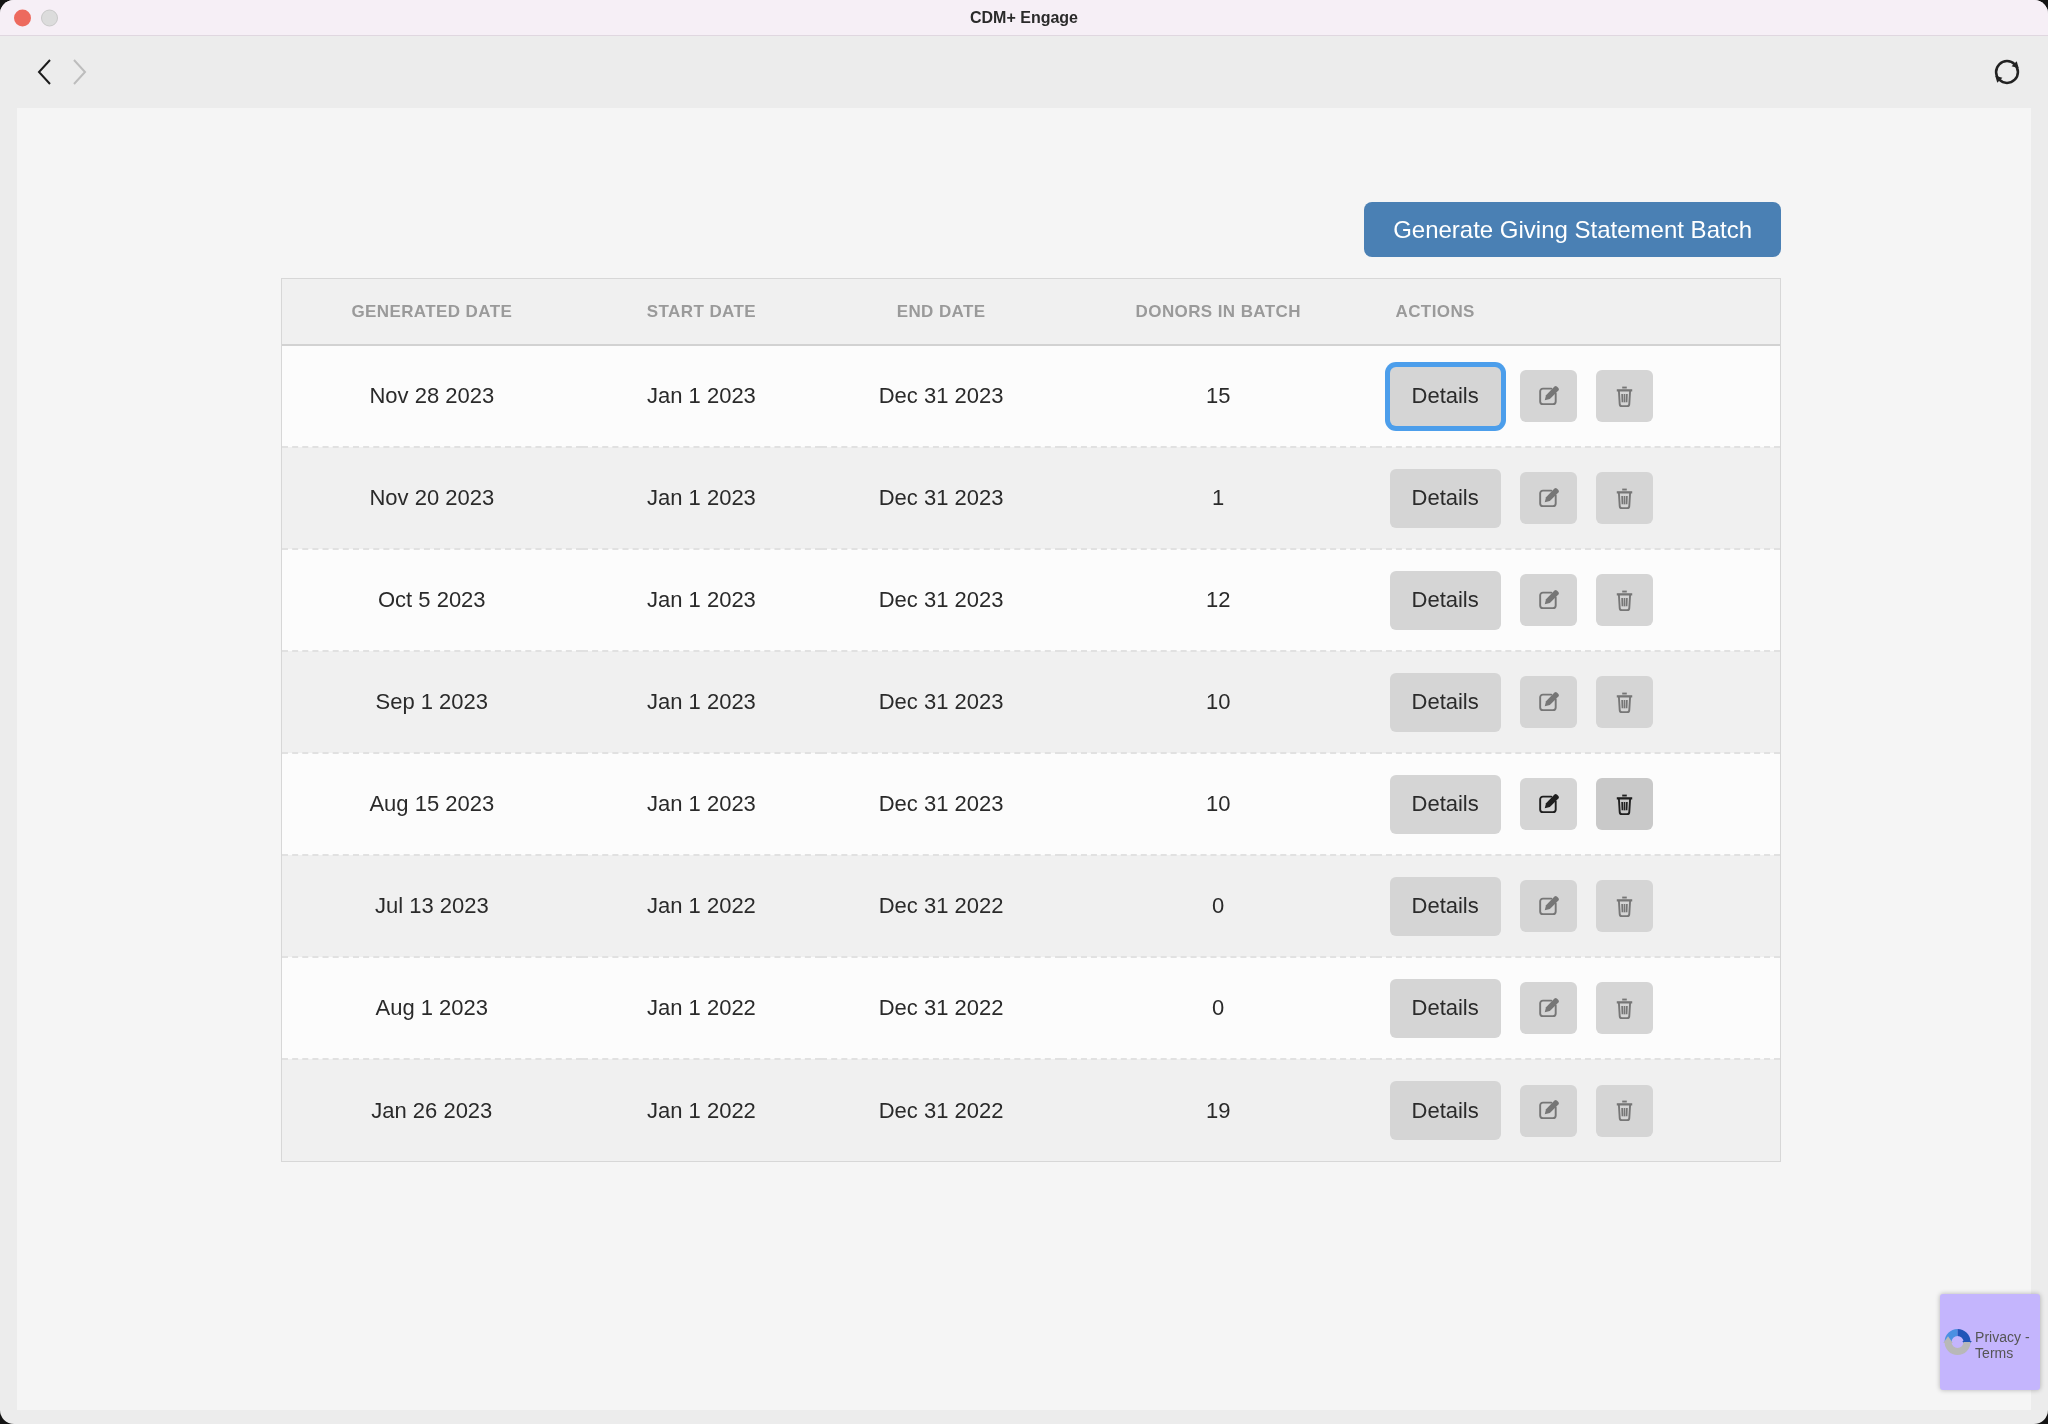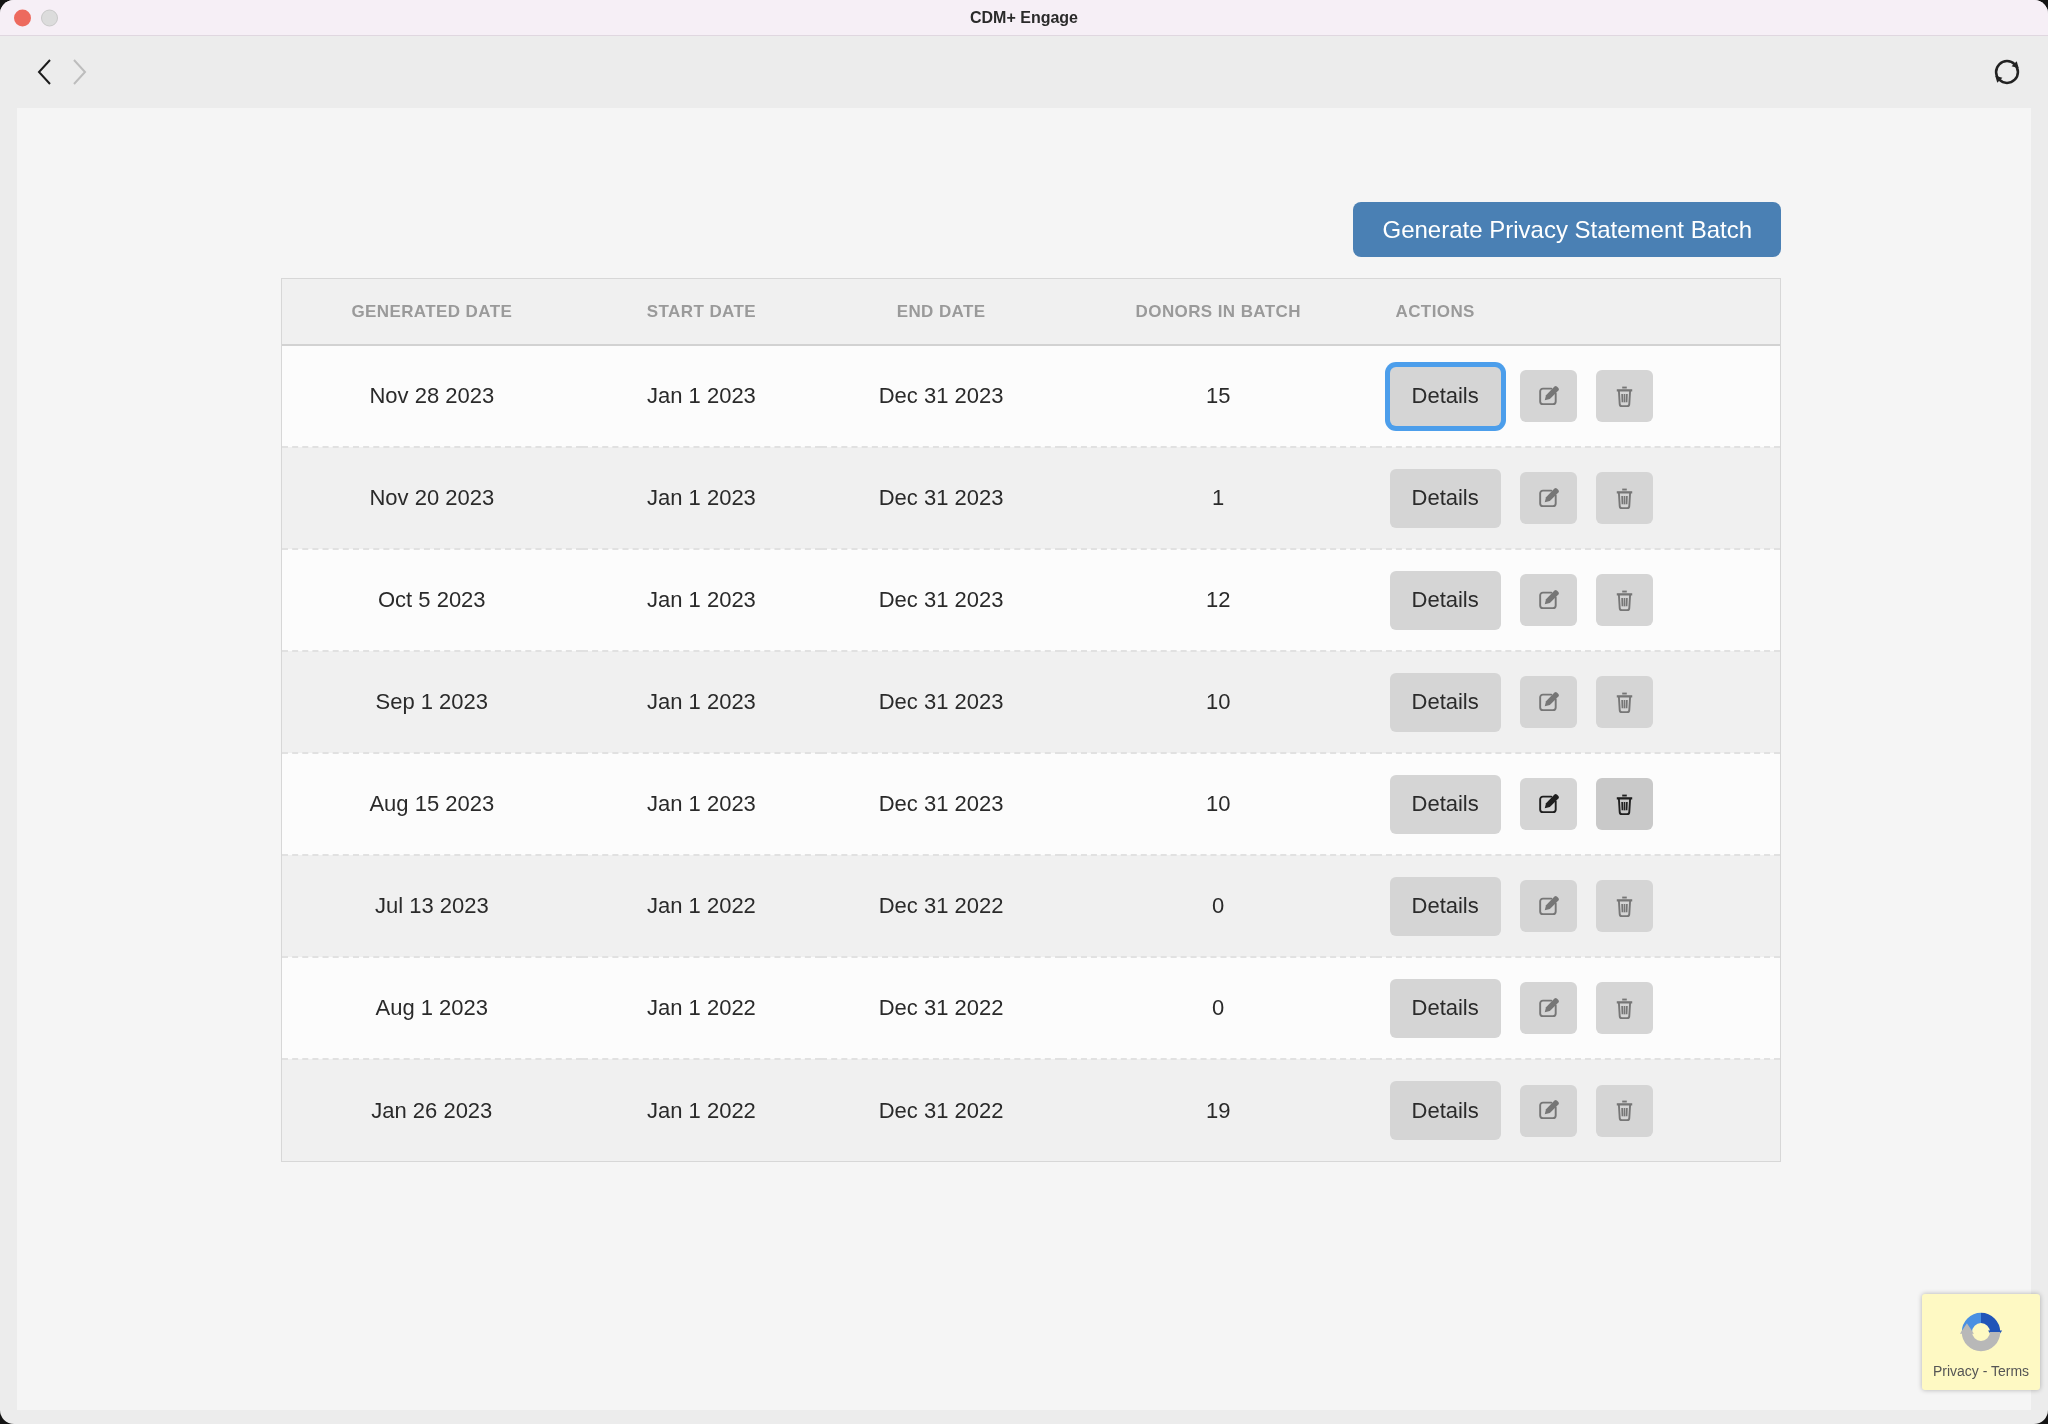--- a/index.html
+++ b/index.html
@@ -95,25 +95,25 @@
     width:57px; height:52px; margin-left:13px;
     background:#d5d5d5; border:none; border-radius:6px;
     display:inline-flex; align-items:center; justify-content:center;
     color:#767676; cursor:pointer; vertical-align:middle;
   }
   .icon-btn.active { color:#1f1f1f; }
   .icon-btn.active.trash-btn { background:#c9c9c9; }
   
   .recaptcha {
     position:absolute; right:8px; bottom:34px;
-    width:118px; height:96px;
-    background:#fef9c3;
+    width:100px; height:96px;
+    background:#c4b5fd;
     border-radius:3px;
     box-shadow:0 0 5px rgba(0,0,0,0.28);
-    display:flex; flex-direction:column; align-items:center; justify-content:center;
+    display:flex; flex-direction:row; align-items:center; justify-content:center;
     cursor:pointer;
   }
   .rc-text { font-size:14px; color:#555555; margin-top:5px; }
   svg { display:block; }
 </style>
 </head>
 <body>
 
 <div class="window">
 
@@ -147,21 +147,21 @@
           <polygon points="2.8,12.5 7.4,12.5 5.1,8.4"></polygon>
         </g>
       </svg>
     </button>
   </div>
 
   <div class="content">
     <div class="page">
 
       <div class="generate-row">
-        <button class="generate-btn">Generate Privacy Statement Batch</button>
+        <button class="generate-btn">Generate Giving Statement Batch</button>
       </div>
 
 
       <div class="table-wrap">
         <table>
           <colgroup>
             <col style="width:20%">
               <col style="width:16%">
               <col style="width:16%">
               <col style="width:21%">

